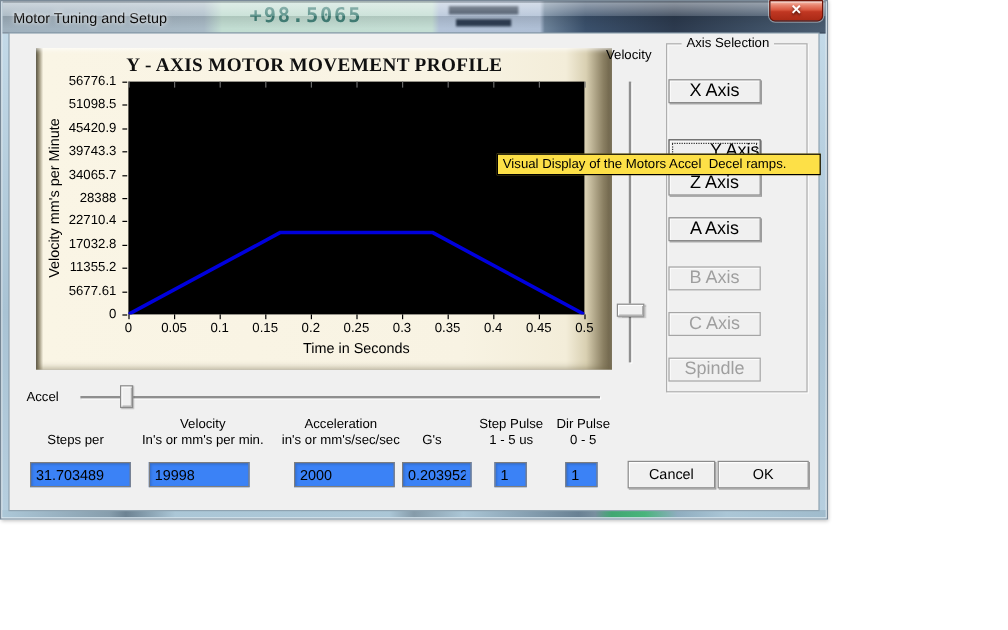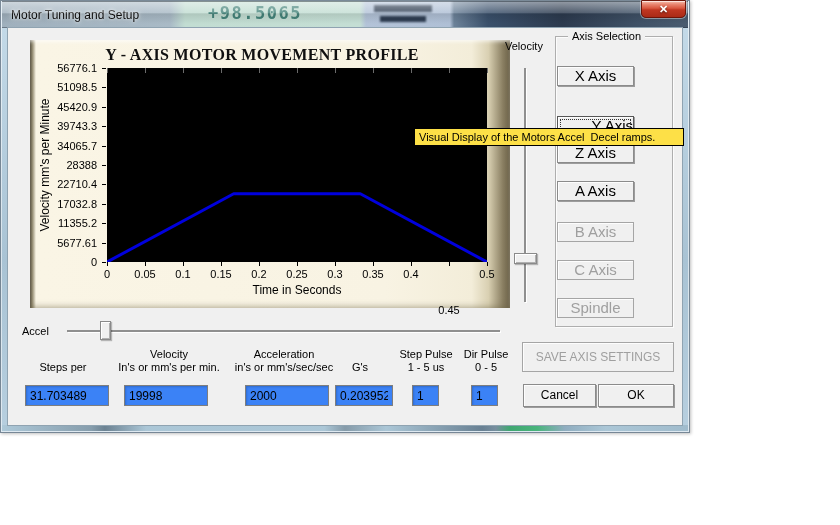--- a/index.html
+++ b/index.html
@@ -153,21 +153,21 @@
         <div class="xticks" id="xticks">
             <div class="xtick" style="left: 0px;">0</div>
             <div class="xtick" style="left: 38px;">0.05</div>
             <div class="xtick" style="left: 76px;">0.1</div>
             <div class="xtick" style="left: 114px;">0.15</div>
             <div class="xtick" style="left: 152px;">0.2</div>
             <div class="xtick" style="left: 190px;">0.25</div>
             <div class="xtick" style="left: 228px;">0.3</div>
             <div class="xtick" style="left: 266px;">0.35</div>
             <div class="xtick" style="left: 304px;">0.4</div>
-            <div class="xtick" style="left: 342px; margin-top: 36px;">0.45</div>
+            <div class="xtick" style="left: 342px;">0.45</div>
             <div class="xtick" style="left: 380px;">0.5</div>
           </div>
         <div class="xlab">Time in Seconds</div>
       </div>
 
       <div class="vslider-label">Velocity</div>
       <div class="vtrack"></div>
       <div class="vthumb"></div>
 
       <div class="accel-label">Accel</div>
@@ -212,18 +212,17 @@
             <span>1 - 5 us</span>
           </div>
           <input class="field-input" value="1" style="left: 404px; width: 27px;">
           <div class="field-label" style="left: 388px; width: 180px;">
             <span>Dir Pulse</span>
             <span>0 - 5</span>
           </div>
           <input class="field-input" value="1" style="left: 463px; width: 27px;">
         </div>
 
-      <div class="btn save-btn disabled">SAVE AXIS SETTINGS</div>
       <div class="btn cancel-btn">Cancel</div>
       <div class="btn ok-btn">OK</div>
     </div>
   </div>
 </div>
 
 </body></html>

